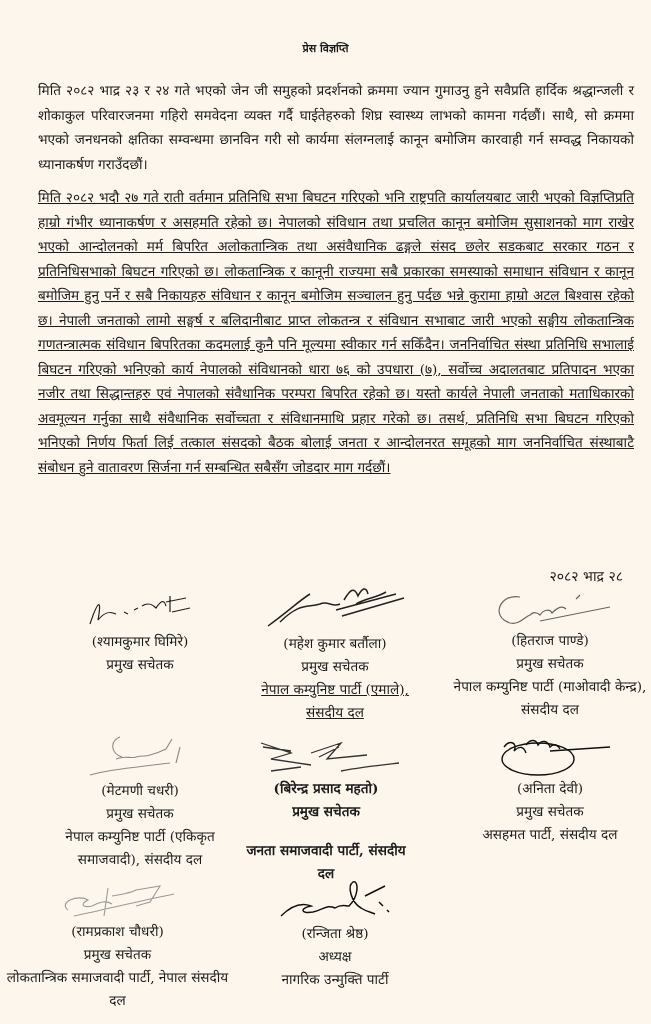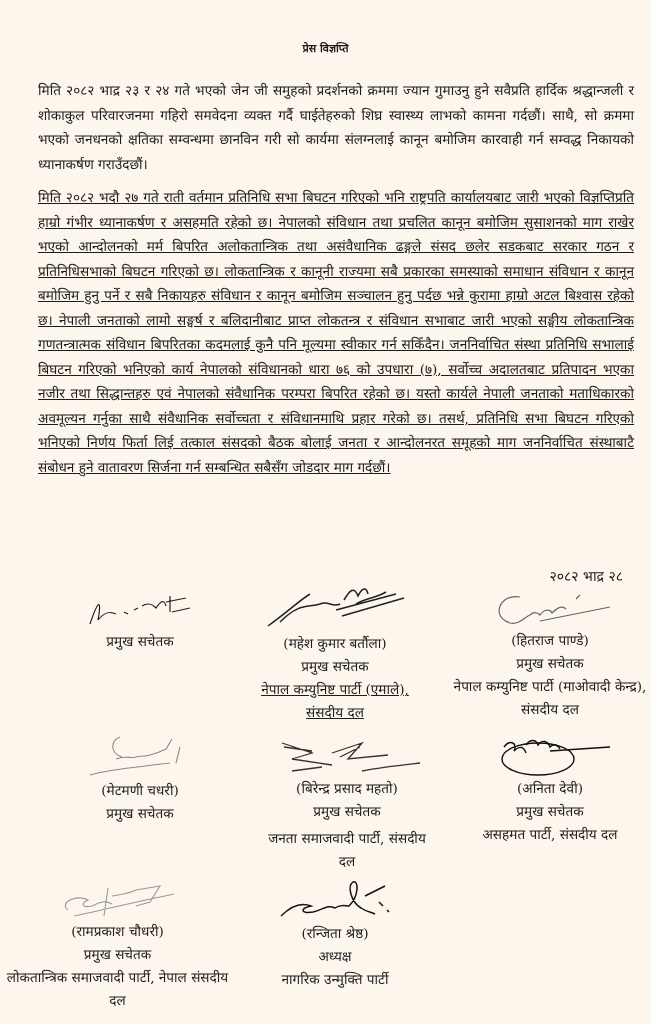--- a/index.html
+++ b/index.html
@@ -40,20 +40,21 @@
 <div>
   <div class="title">प्रेस विज्ञप्ति</div>
   <p class="para" id="p1">मिति २०८२ भाद्र २३ र २४ गते भएको जेन जी समुहको प्रदर्शनको क्रममा ज्यान गुमाउनु हुने सवैप्रति हार्दिक श्रद्धान्जली र शोकाकुल परिवारजनमा गहिरो समवेदना व्यक्त गर्दै घाईतेहरुको शिघ्र स्वास्थ्य लाभको कामना गर्दछौं। साथै, सो क्रममा भएको जनधनको क्षतिका सम्वन्धमा छानविन गरी सो कार्यमा संलग्नलाई कानून बमोजिम कारवाही गर्न सम्वद्ध निकायको ध्यानाकर्षण गराउँदछौं।</p>
   <p class="para" id="p2">मिति २०८२ भदौ २७ गते राती वर्तमान प्रतिनिधि सभा बिघटन गरिएको भनि राष्ट्रपति कार्यालयबाट जारी भएको विज्ञप्तिप्रति हाम्रो गंभीर ध्यानाकर्षण र असहमति रहेको छ। नेपालको संविधान तथा प्रचलित कानून बमोजिम सुसाशनको माग राखेर भएको आन्दोलनको मर्म बिपरित अलोकतान्त्रिक तथा असंवैधानिक ढङ्गले संसद छलेर सडकबाट सरकार गठन र प्रतिनिधिसभाको बिघटन गरिएको छ। लोकतान्त्रिक र कानूनी राज्यमा सबै प्रकारका समस्याको समाधान संविधान र कानून बमोजिम हुनु पर्ने र सबै निकायहरु संविधान र कानून बमोजिम सञ्चालन हुनु पर्दछ भन्ने कुरामा हाम्रो अटल बिश्वास रहेको छ। नेपाली जनताको लामो सङ्घर्ष र बलिदानीबाट प्राप्त लोकतन्त्र र संविधान सभाबाट जारी भएको सङ्घीय लोकतान्त्रिक गणतन्त्रात्मक संविधान बिपरितका कदमलाई कुनै पनि मूल्यमा स्वीकार गर्न सकिँदैन। जननिर्वाचित संस्था प्रतिनिधि सभालाई बिघटन गरिएको भनिएको कार्य नेपालको संविधानको धारा ७६ को उपधारा (७), सर्वोच्च अदालतबाट प्रतिपादन भएका नजीर तथा सिद्धान्तहरु एवं नेपालको संवैधानिक परम्परा बिपरित रहेको छ। यस्तो कार्यले नेपाली जनताको मताधिकारको अवमूल्यन गर्नुका साथै संवैधानिक सर्वोच्चता र संविधानमाथि प्रहार गरेको छ। तसर्थ, प्रतिनिधि सभा बिघटन गरिएको भनिएको निर्णय फिर्ता लिई तत्काल संसदको बैठक बोलाई जनता र आन्दोलनरत समूहको माग जननिर्वाचित संस्थाबाटै संबोधन हुने वातावरण सिर्जना गर्न सम्बन्धित सबैसँग जोडदार माग गर्दछौं।</p>
   <div class="date">२०८२ भाद्र २८</div>
 
   <div class="sig" style="left:40px; top:590px; width:200px;">
     <svg width="120" height="40" viewBox="0 0 120 40">
       <path d="M10 34 C 18 10, 22 8, 18 30 C 26 20, 32 22, 36 24 M44 22 l4 2 M54 20 l4 -2 M62 16 c6 -4 10 -2 14 2 c4 -6 8 -10 10 -2 M90 6 l0 16 M86 12 l20 -4 M92 22 l18 -4" stroke="#222" stroke-width="1.2" fill="none"></path>
     </svg>
+    <span class="name">(श्यामकुमार घिमिरे)</span>
     <span class="role">प्रमुख सचेतक</span>
   </div>
 
   <div class="sig" style="left:240px; top:580px; width:190px;">
     <svg width="150" height="52" viewBox="0 0 150 52">
       <path d="M8 46 C 30 30, 40 20, 50 14 M20 42 C 40 22, 48 28, 60 24 c8 -4 12 4 20 0 M84 20 c6 -10 10 -14 14 -4 c4 -8 8 -10 10 -2 M76 30 l60 -16 M82 36 l62 -18 M96 24 c10 -6 20 -6 30 -12" stroke="#222" stroke-width="1.5" fill="none"></path>
     </svg>
     <span class="name">(महेश कुमार बर्तौला)</span>
     <span class="role">प्रमुख सचेतक</span>
     <span class="party" style="width:170px;margin:0 auto;text-decoration:underline;">नेपाल कम्युनिष्ट पार्टी (एमाले), संसदीय दल</span>
@@ -67,29 +68,30 @@
     <span class="role">प्रमुख सचेतक</span>
     <span class="party">नेपाल कम्युनिष्ट पार्टी (माओवादी केन्द्र), संसदीय दल</span>
   </div>
 
   <div class="sig" style="left:30px; top:733px; width:220px;">
     <svg width="120" height="46" viewBox="0 0 120 46">
       <path d="M40 4 C 30 8, 30 20, 42 24 M10 42 C 30 36, 60 34, 90 30 M36 26 c10 -4 14 0 20 -2 c6 -2 10 0 14 -2 c8 -2 12 -4 16 -6 l6 -10 M96 30 l4 -16" stroke="#8a8a8a" stroke-width="1.1" fill="none"></path>
     </svg>
     <span class="name">(मेटमणी चधरी)</span>
     <span class="role">प्रमुख सचेतक</span>
+    <span class="party" style="width:180px;margin:0 auto;">नेपाल कम्युनिष्ट पार्टी (एकिकृत समाजवादी), संसदीय दल</span>
   </div>
 
-  <div class="sig" style="left:252px; top:733px; width:190px;">
+  <div class="sig" style="left:231px; top:733px; width:190px;font-weight:bold;">
     <svg width="150" height="44" viewBox="0 0 150 44">
       <path d="M10 10 l30 10 l-20 6 l40 6 M12 14 l28 4 M20 38 l30 -4 M60 20 l30 -10 l-14 16 l40 -4 M68 24 l20 -10 M90 38 c20 -4 40 -6 58 -8" stroke="#333" stroke-width="1.3" fill="none"></path>
     </svg>
     <span class="name">(बिरेन्द्र प्रसाद महतो)</span>
     <span class="role">प्रमुख सचेतक</span>
-    <span class="party" style="width:170px;margin:4px auto;">जनता समाजवादी पार्टी, संसदीय दल</span>
+    <span class="party" style="width:170px;margin:16px auto;">जनता समाजवादी पार्टी, संसदीय दल</span>
   </div>
 
   <div class="sig" style="left:450px; top:733px; width:200px;">
     <svg width="140" height="44" viewBox="0 0 140 44">
       <ellipse cx="58" cy="26" rx="36" ry="16" stroke="#111" stroke-width="1.4" fill="none"></ellipse>
       <path d="M24 14 c6 -8 14 -4 10 4 c6 -6 10 -4 12 2 M46 12 c4 -6 10 -6 12 0 c4 -6 10 -4 12 2 c4 -4 8 -2 10 2 M70 18 l60 -4" stroke="#111" stroke-width="1.4" fill="none"></path>
     </svg>
     <span class="name">(अनिता देवी)</span>
     <span class="role">प्रमुख सचेतक</span>
     <span class="party">असहमत पार्टी, संसदीय दल</span>

